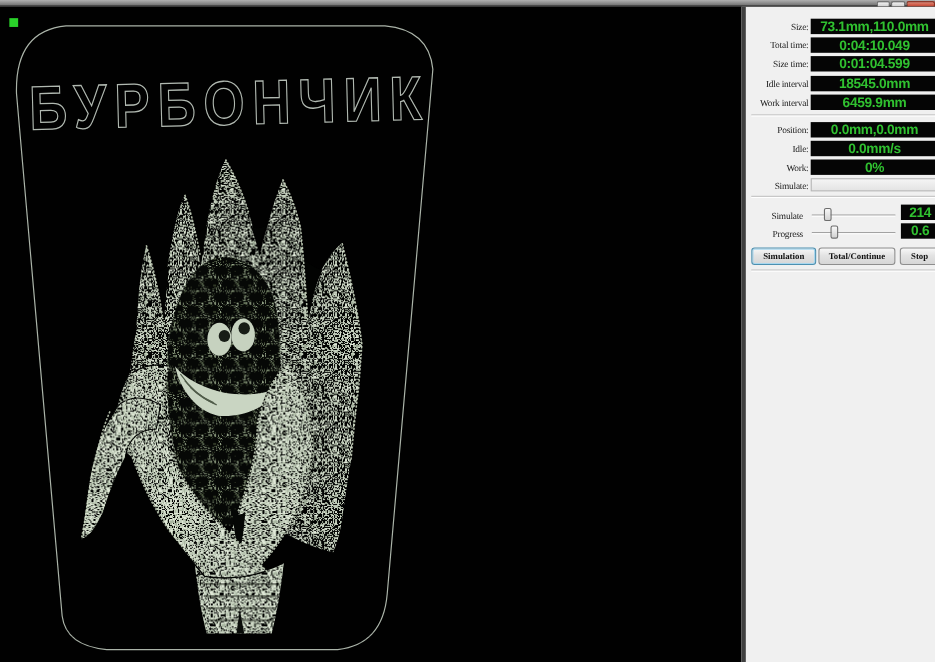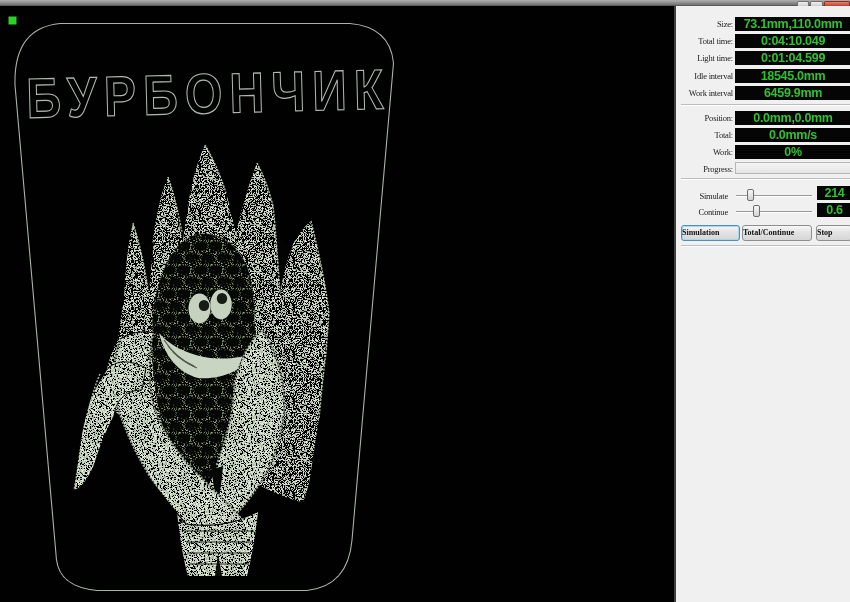--- a/index.html
+++ b/index.html
@@ -6,37 +6,37 @@
 #titlebar{position:absolute;left:0;top:0;width:850px;height:6px;z-index:9;
  background:linear-gradient(#b0b0b0,#8a8a8a 60%,#6f6f6f);border-bottom:1px solid #5a5a5a}
 .wbtn{position:absolute;top:1px;height:5px;border:1px solid #707070;border-bottom:none;
  background:linear-gradient(#f2f2f2,#cccccc);border-radius:2px 2px 0 0}
 #wb1{left:797px;width:12px}
 #wb2{left:810px;width:13px}
 #wb3{left:824px;width:26px;background:linear-gradient(#e08573,#c0402c);border-color:#8c2e1e}
 #canvas{position:absolute;left:0;top:6px;width:674px;height:596px;overflow:hidden;background:#010101}
 #canvas svg{position:absolute;left:0;top:-6px}
 #panel{position:absolute;left:674px;top:6px;width:176px;height:596px;background:#f0f0f0;
- border-left:2px solid #404040;overflow:hidden}
+ border-left:4px solid #404040;overflow:hidden}
 #panel .inner{position:absolute;left:0;top:0;width:176px;height:596px}
 .lbl{position:absolute;left:0;width:57px;text-align:right;font-family:"Liberation Serif",serif;
  font-size:8.5px;line-height:14px;color:#1a1a1a;letter-spacing:-0.2px;white-space:nowrap}
 .vbox{position:absolute;left:59px;width:116px;height:14px;background:#050505;
  color:#30c130;font-weight:bold;font-size:12.5px;line-height:14px;text-align:center;
  font-family:"Liberation Sans",sans-serif;letter-spacing:-0.3px}
 .groove{position:absolute;left:5px;width:170px;height:2px;border-top:1px solid #bdbdbd;border-bottom:1px solid #ffffff}
 #progress{position:absolute;left:59px;width:116px;height:12px;border:1px solid #b6b6b6;
  background:linear-gradient(#f4f4f4,#e4e4e4)}
 .track{position:absolute;height:2px;border-top:1px solid #999;border-bottom:1px solid #fff}
 .thumb{position:absolute;width:7px;height:12px;background:linear-gradient(#f8f8f8,#d2d2d2);
  border:1px solid #6d6d6d;border-radius:2px}
 .sval{position:absolute;left:141px;width:35px;height:14px;background:#050505;color:#30c130;
  font-weight:bold;font-size:12.5px;line-height:14px;text-align:center;letter-spacing:-0.3px}
 .btn{position:absolute;height:16px;border:1px solid #8e8e8e;border-radius:3px;
- background:linear-gradient(#f7f7f7,#e3e3e3 45%,#d6d6d6);
+ background:linear-gradient(#f7f7f7,#e3e3e3 45%,#d6d6d6);text-align:center;
  font-family:"Liberation Serif",serif;font-size:8px;line-height:14px;color:#111;font-weight:bold}
 #btnSim{left:5px;width:59px;border-color:#4d90b0;box-shadow:0 0 0 1px #a9d7ee inset}
 #btnPause{left:66px;width:70px}
 #btnStop{left:140px;width:36px}
 </style></head><body>
 <div id="titlebar">
     <div class="wbtn" id="wb1"></div>
     <div class="wbtn" id="wb2"></div>
     <div class="wbtn" id="wb3"></div>
   </div>
@@ -479,41 +479,41 @@
 </g>
 <rect x="8.5" y="16.5" width="8" height="8" fill="#2ad22a"></rect>
 </svg>
   </div>
 <div id="panel">
     <div class="inner">
 <div class="lbl" style="top:10.5px">Size:</div>
       <div class="vbox" style="top:10.5px">73.1mm,110.0mm</div>
       <div class="lbl" style="top:28px">Total time:</div>
       <div class="vbox" style="top:27.9px">0:04:10.049</div>
-      <div class="lbl" style="top:45.3px">Light time:</div>
+      <div class="lbl" style="top:45.3px">Size time:</div>
       <div class="vbox" style="top:45.3px">0:01:04.599</div>
       <div class="lbl" style="top:62.7px">Idle interval</div>
       <div class="vbox" style="top:62.7px">18545.0mm</div>
       <div class="lbl" style="top:80.1px">Work interval</div>
       <div class="vbox" style="top:80px">6459.9mm</div>
       <div class="lbl" style="top:104.8px">Position:</div>
       <div class="vbox" style="top:104.8px">0.0mm,0.0mm</div>
-      <div class="lbl" style="top:121.8px">Total:</div>
+      <div class="lbl" style="top:121.8px">Idle:</div>
       <div class="vbox" style="top:121.8px">0.0mm/s</div>
       <div class="lbl" style="top:138.6px">Work:</div>
       <div class="vbox" style="top:138.6px">0%</div>
       <div class="groove" style="top:97.5px"></div>
-      <div class="lbl" style="top:155.5px">Progress:</div>
+      <div class="lbl" style="top:155.5px">Simulate:</div>
       <div id="progress" style="top:156px"></div>
       <div class="groove" style="top:171.5px"></div>
       <div class="lbl" style="left:0;width:52px;top:182.5px">Simulate</div>
       <div class="track" style="left:60px;width:76px;top:188.5px"></div>
       <div class="thumb" style="left:71px;top:182.5px"></div>
       <div class="sval" style="top:179.6px">214</div>
-      <div class="lbl" style="left:0;width:52px;top:198.5px">Continue</div>
+      <div class="lbl" style="left:0;width:52px;top:198.5px">Progress</div>
       <div class="track" style="left:60px;width:76px;top:204.5px"></div>
       <div class="thumb" style="left:76.5px;top:198.5px"></div>
       <div class="sval" style="top:197.2px">0.6</div>
       <div class="btn" id="btnSim" style="top:218.6px">Simulation</div>
       <div class="btn" id="btnPause" style="top:218.6px">Total/Continue</div>
       <div class="btn" id="btnStop" style="top:218.6px">Stop</div>
       <div class="groove" style="top:238.5px"></div>
     </div>
   </div>
 </body></html>

